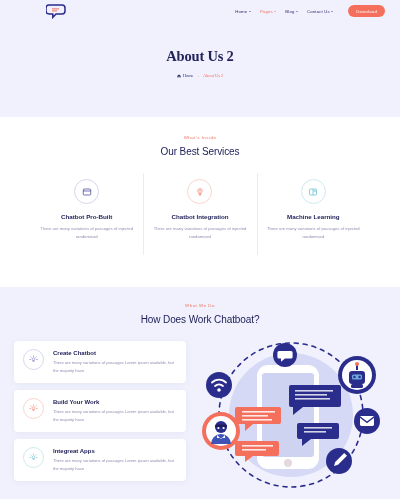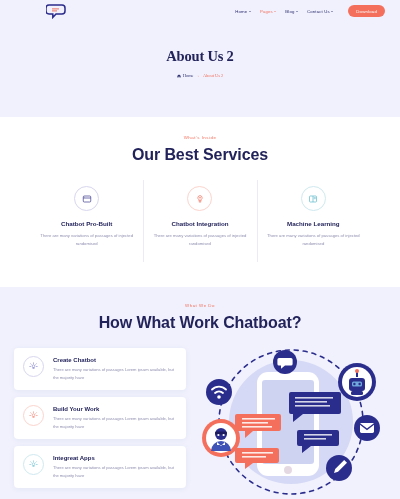--- a/index.html
+++ b/index.html
@@ -84,22 +84,22 @@
     padding-top: 18px;
     text-align: center;
   }
   .eyebrow {
     font-size: 4.4px;
     color: #f4705d;
     letter-spacing: .5px;
     margin-bottom: 6px;
   }
   .sec-title {
-    font-size: 16px;
-    font-weight: bold;
+    font-size: 10px;
+    font-weight: normal;
     color: #23235b;
     letter-spacing: -.1px;
   }
   .svc-grid {
     margin-top: 22px;
     display: flex;
     padding: 0 30px;
   }
   .svc-card {
     flex: 1 1 0;
@@ -280,21 +280,21 @@
         <div class="svc-title">Machine Learning</div>
         <div class="svc-desc">There are many variations of passages of injected randomised</div>
       </div>
 
     </div>
   </div>
 
   <div class="work">
     <div class="work-head">
       <div class="eyebrow">What We Do</div>
-      <h2 class="sec-title">How What Work Chatboat?</h2>
+      <h2 class="sec-title">How Does Work Chatboat?</h2>
     </div>
 
     <div class="work-body">
 
       <div class="work-cards">
 
         <div class="work-card">
           <div class="wc-ico-wrap">
             <svg class="wc-ico" viewBox="0 0 20 20">
               <path d="M10 6.2 a2.9 2.9 0 0 1 1.8 5.2 v1.1 h-3.6 v-1.1 A2.9 2.9 0 0 1 10 6.2 z" fill="none" stroke="#6b6bc4" stroke-width="1.3"></path>

